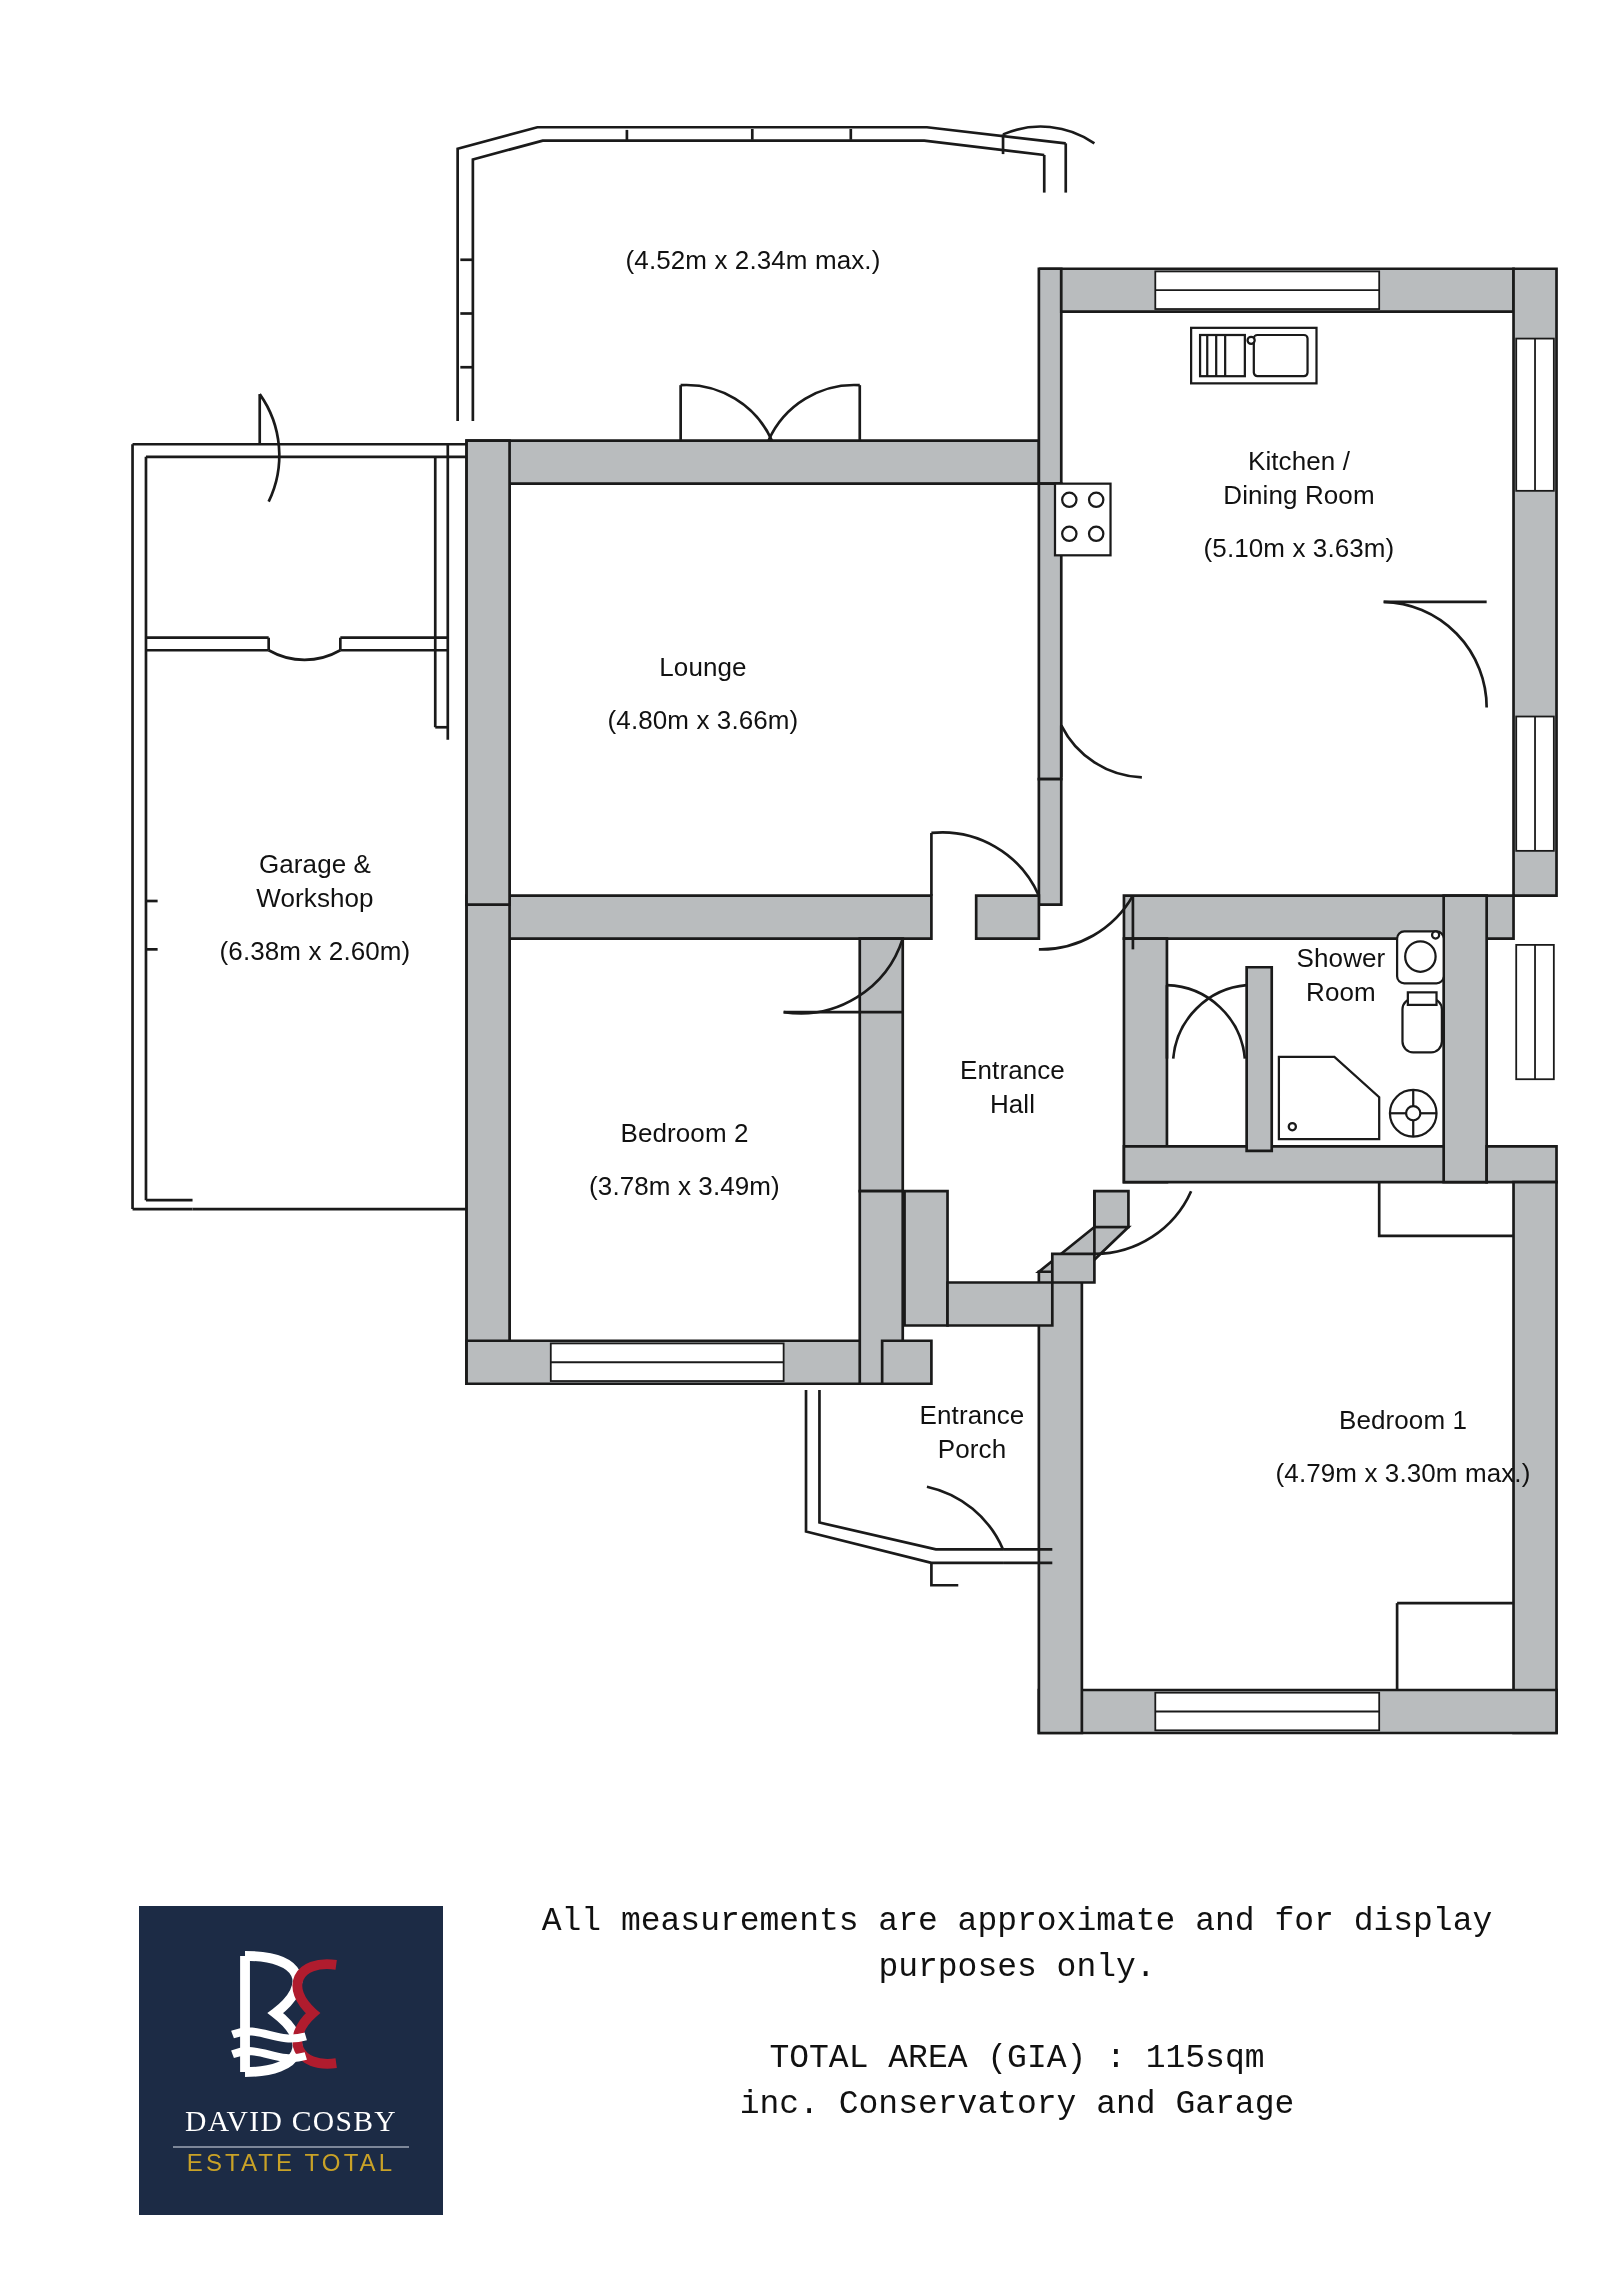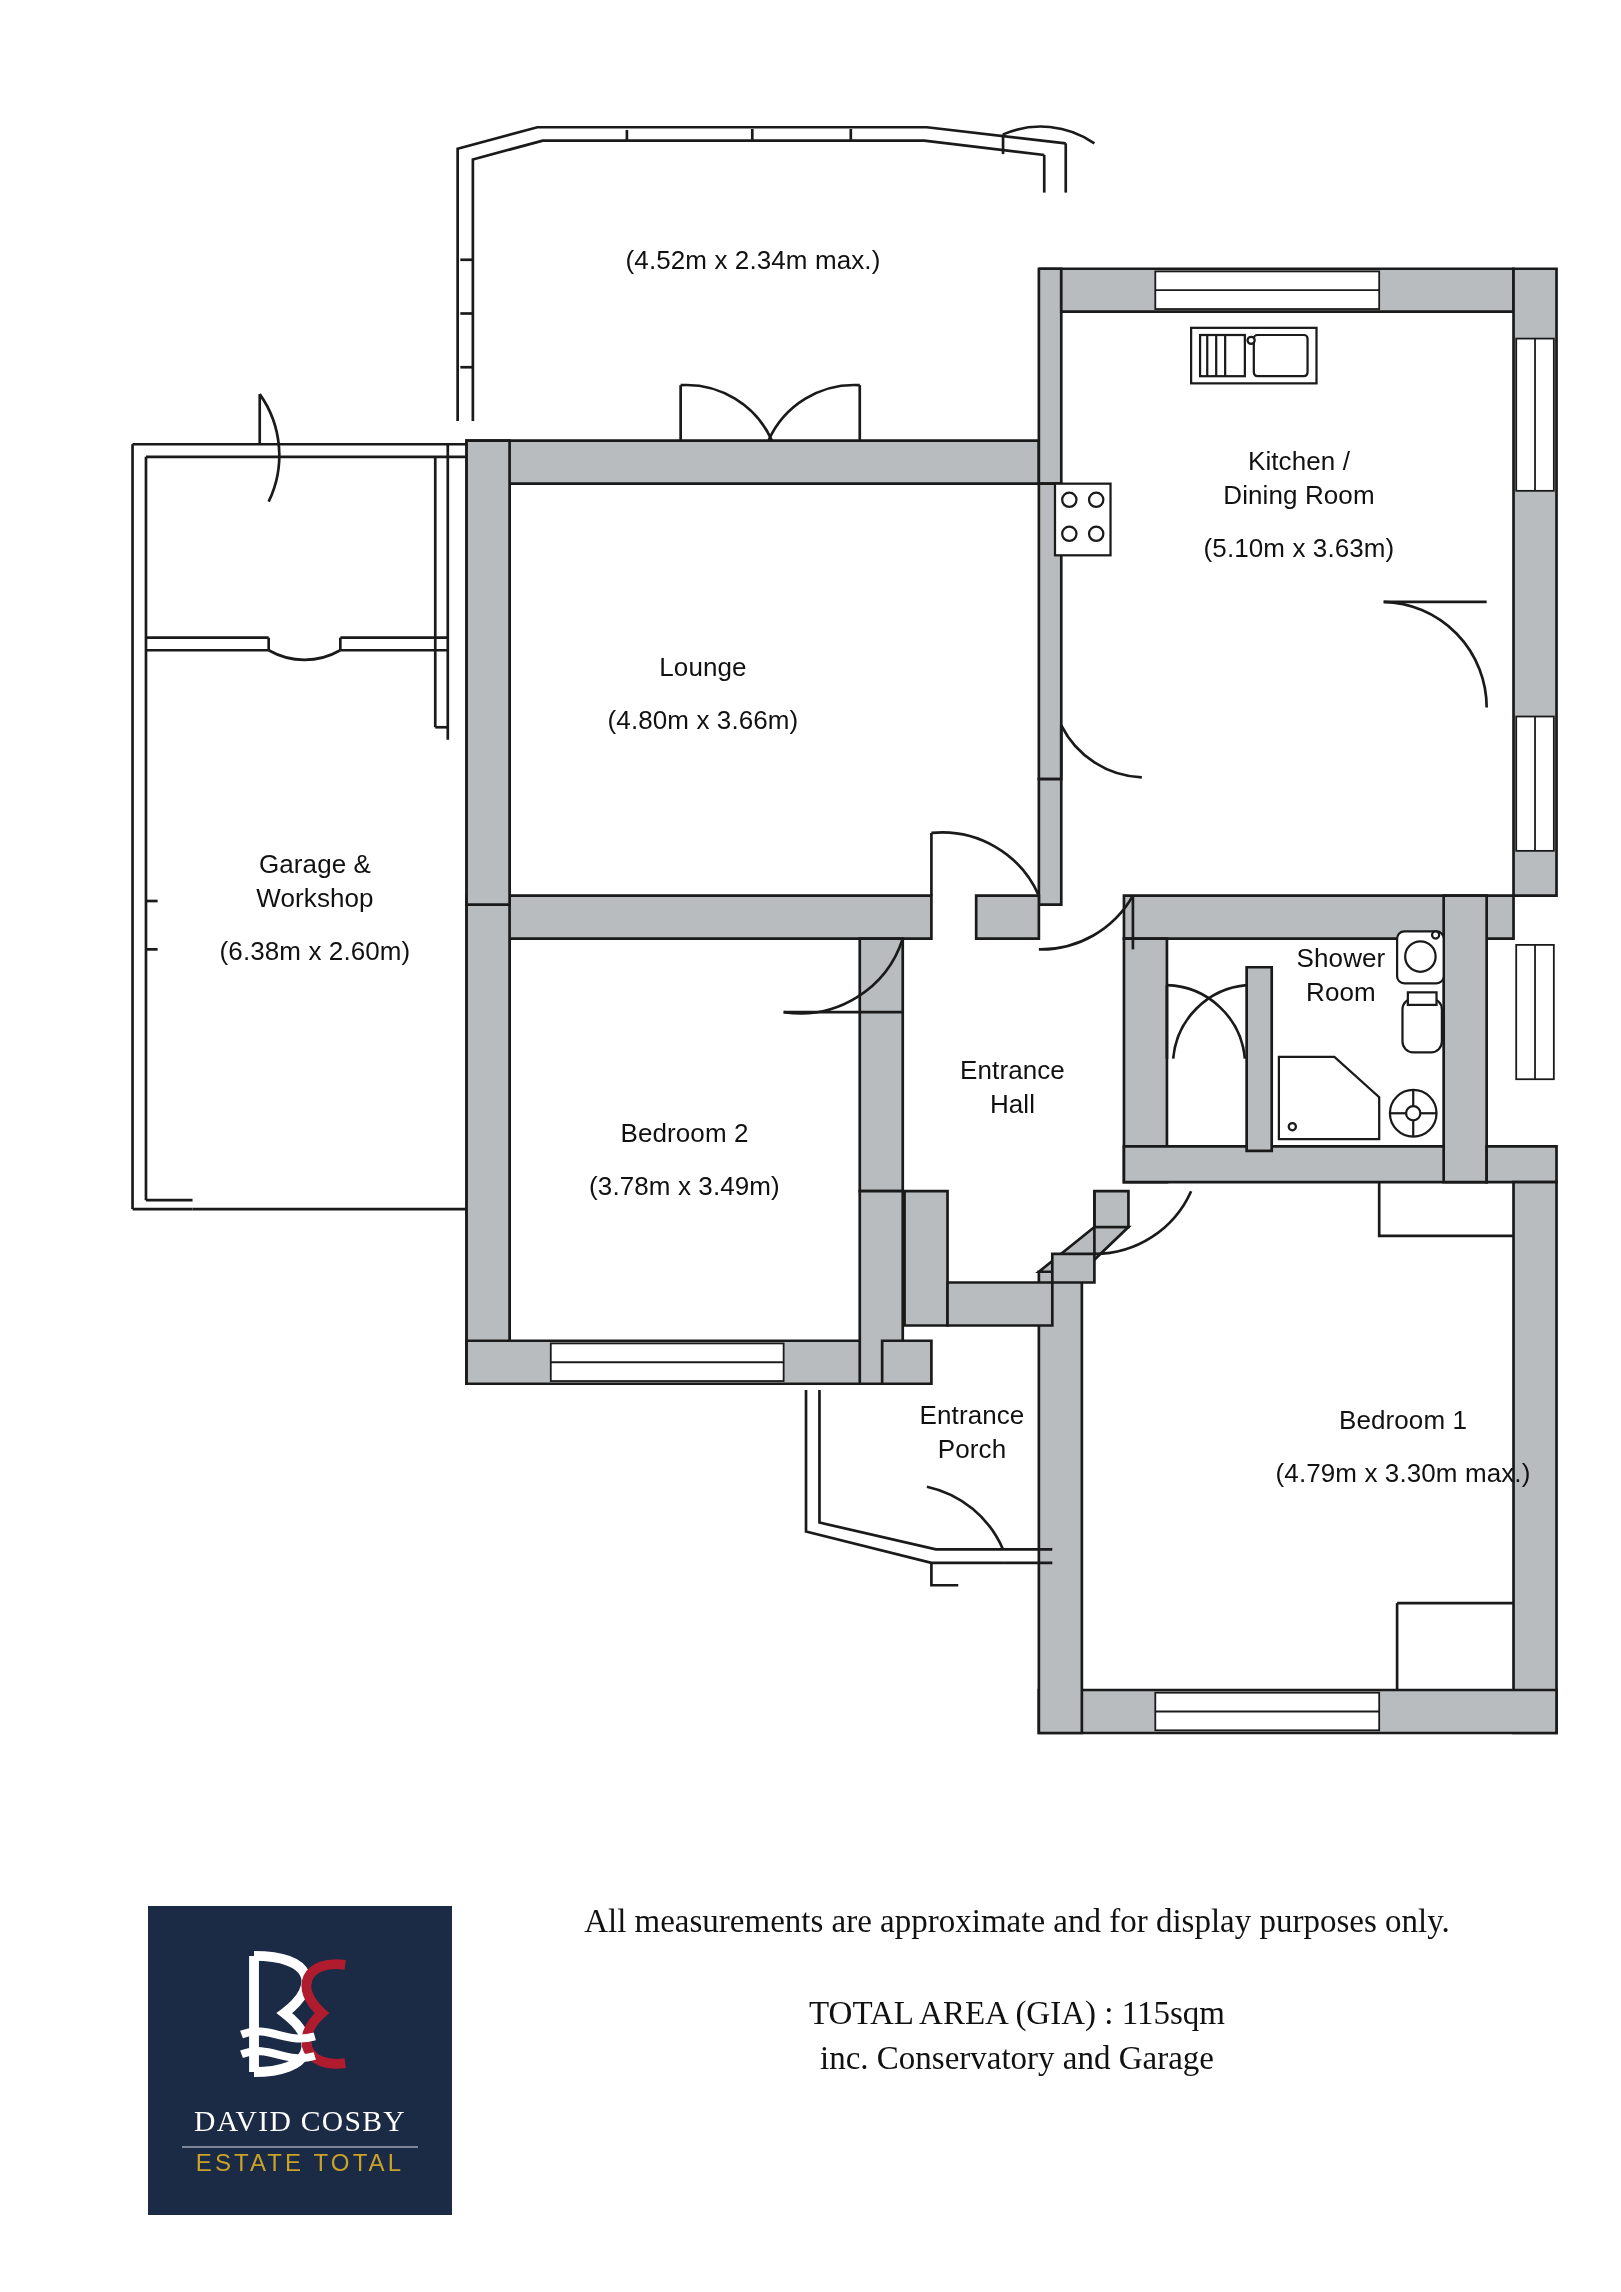--- a/index.html
+++ b/index.html
@@ -49,21 +49,21 @@
   
   #footer {
     position: absolute;
     left: 0;
     top: 1845px;
     width: 1621px;
     height: 448px;
   }
   #logo-box {
     position: absolute;
-    left: 148px;
+    left: 139px;
     top: 61px;
     width: 304px;
     height: 309px;
     background: #1c2b45;
   }
   #logo-wordmark {
     position: absolute;
     left: 0;
     right: 0;
     top: 199px;
@@ -98,21 +98,21 @@
     top: 32px;
     width: 143px;
     height: 152px;
   }
   #footer-text {
     position: absolute;
     left: 466px;
     top: 54px;
     width: 1102px;
     text-align: center;
-    font-family: Liberation Serif, serif;
+    font-family: Liberation Mono, monospace;
     color: #111111;
   }
   #footer-text .ft-disclaimer {
     display: block;
     font-size: 33px;
     line-height: 1.38;
   }
   #footer-text .ft-total {
     display: block;
     font-size: 33px;

